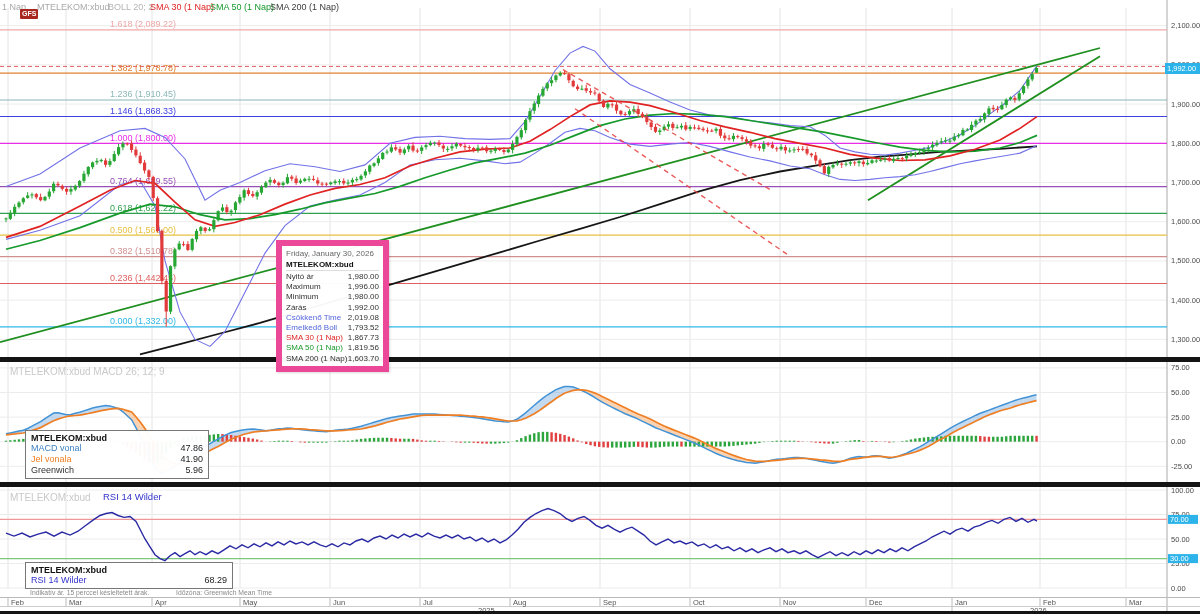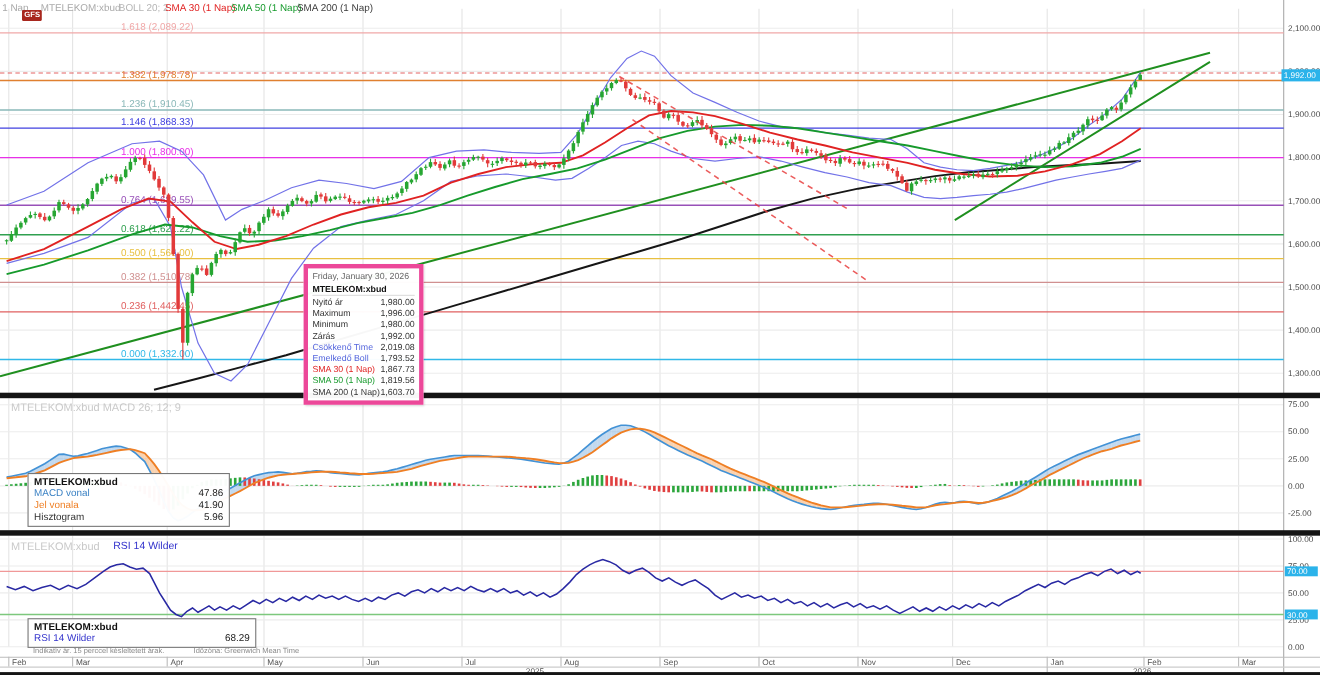--- a/index.html
+++ b/index.html
@@ -4,21 +4,21 @@
 <style>
   html,body{margin:0;padding:0;background:#fff;}
   #app{position:relative;width:1200px;height:614px;background:#fff;overflow:hidden;
        font-family:"Liberation Sans",sans-serif;-webkit-font-smoothing:antialiased;}
   #chart{position:absolute;left:0;top:0;}
   .ov{position:absolute;white-space:nowrap;}
   .hdr{top:2px;font-size:9px;color:#a9a9a9;}
   .badge-logo{display:inline-block;background:#a8271e;color:#fff;font-size:7px;font-weight:bold;
        padding:1px 2px;border-radius:1px;line-height:8px;}
   .sep{position:absolute;left:0;width:1200px;background:#141414;}
-  .tooltip{left:276px;top:240px;width:93px;background:rgba(255,255,255,.97);border:4px solid #ec4899;
+  .tooltip{left:276px;top:240px;width:93px;background:rgba(255,255,255,.97);border:6px solid #ec4899;
        box-shadow:1px 1px 2px rgba(0,0,0,.15);font-size:8px;color:#333;padding:3px 4px 2px 4px;z-index:30;}
   .tooltip .date{color:#666;margin-bottom:2px;}
   .tooltip .sym{font-weight:bold;color:#111;border-bottom:1px solid #ddd;padding-bottom:1px;margin-bottom:1px;}
   .trow{display:flex;justify-content:space-between;line-height:10.2px;align-items:flex-end;}
   .lbox{background:rgba(255,255,255,.97);border:1.5px solid #777;font-size:9px;color:#333;
        padding:2px 5px;z-index:30;}
   .lbox .sym{font-weight:bold;color:#111;}
   .lrow{display:flex;justify-content:space-between;line-height:11px;}
   .lrow .v{color:#222;}
   .wm{font-size:10px;color:#c9c9c9;z-index:5;}
@@ -1682,21 +1682,21 @@
     <div id="macd-legend-rows">
         <div class="lrow">
           <span style="color:#3b82c4">MACD vonal</span>
           <span class="v">47.86</span>
         </div>
         <div class="lrow">
           <span style="color:#ef7f24">Jel vonala</span>
           <span class="v">41.90</span>
         </div>
         <div class="lrow">
-          <span style="color:#333333">Hisztogram</span>
+          <span style="color:#333333">Greenwich</span>
           <span class="v">5.96</span>
         </div>
       </div>
   </div>
 
   <div class="ov wm" style="left:10px;top:492px;">MTELEKOM:xbud</div>
   <div class="ov" style="left:103px;top:491px;font-size:9.5px;color:#3333cc;z-index:6;">RSI 14 Wilder</div>
   <div class="ov lbox" style="left:25px;top:562px;width:196px;">
     <div class="sym">MTELEKOM:xbud</div>
     <div class="lrow">

